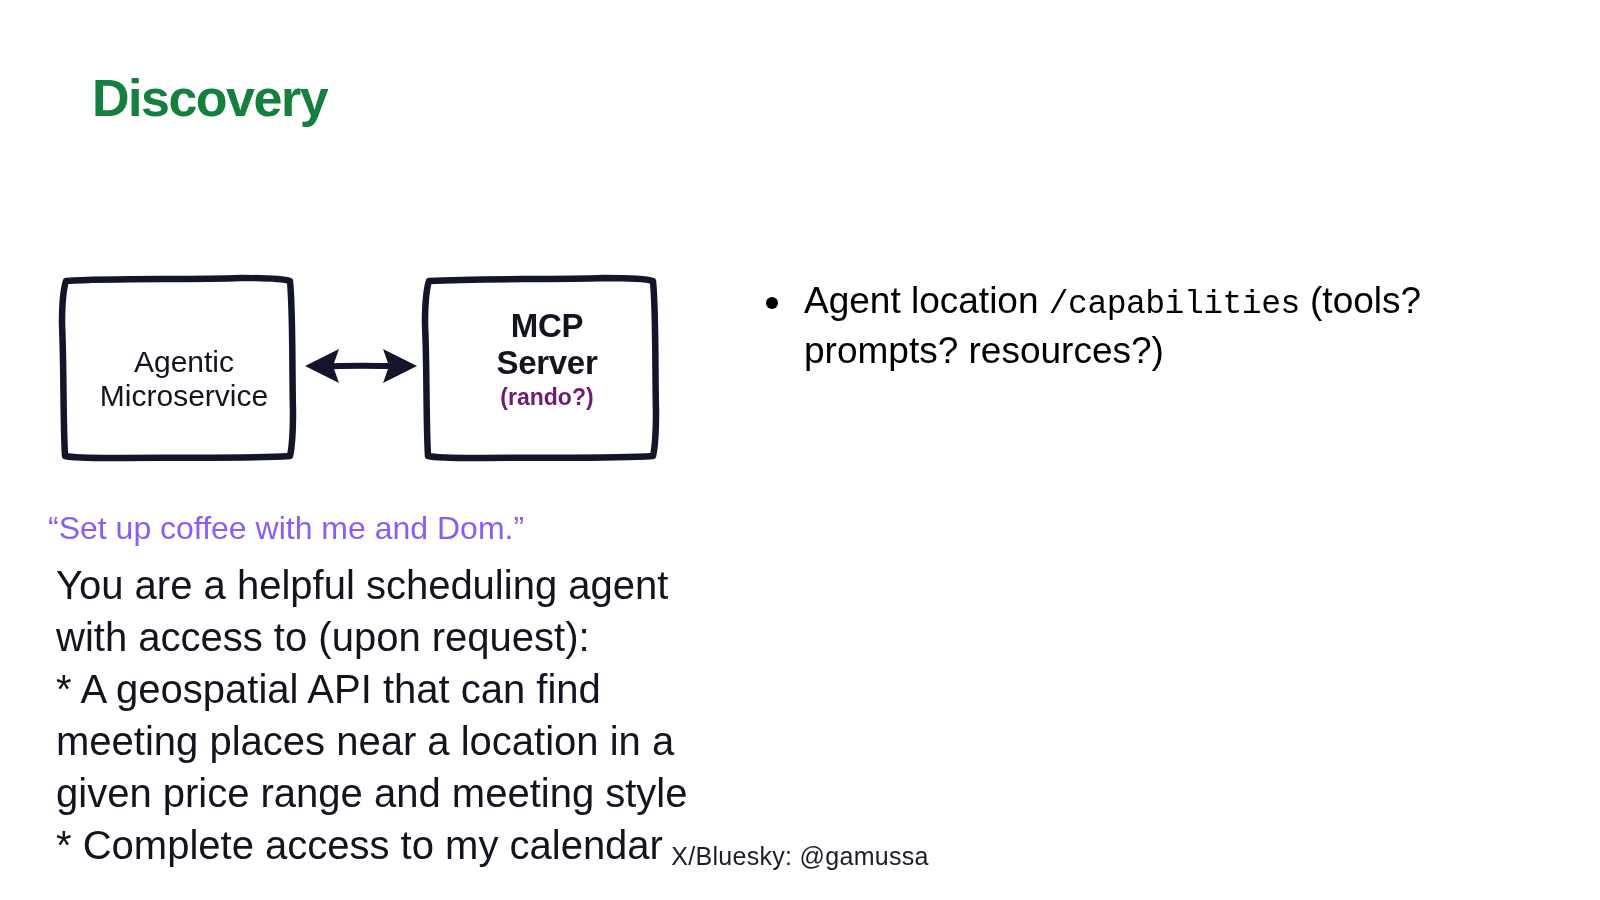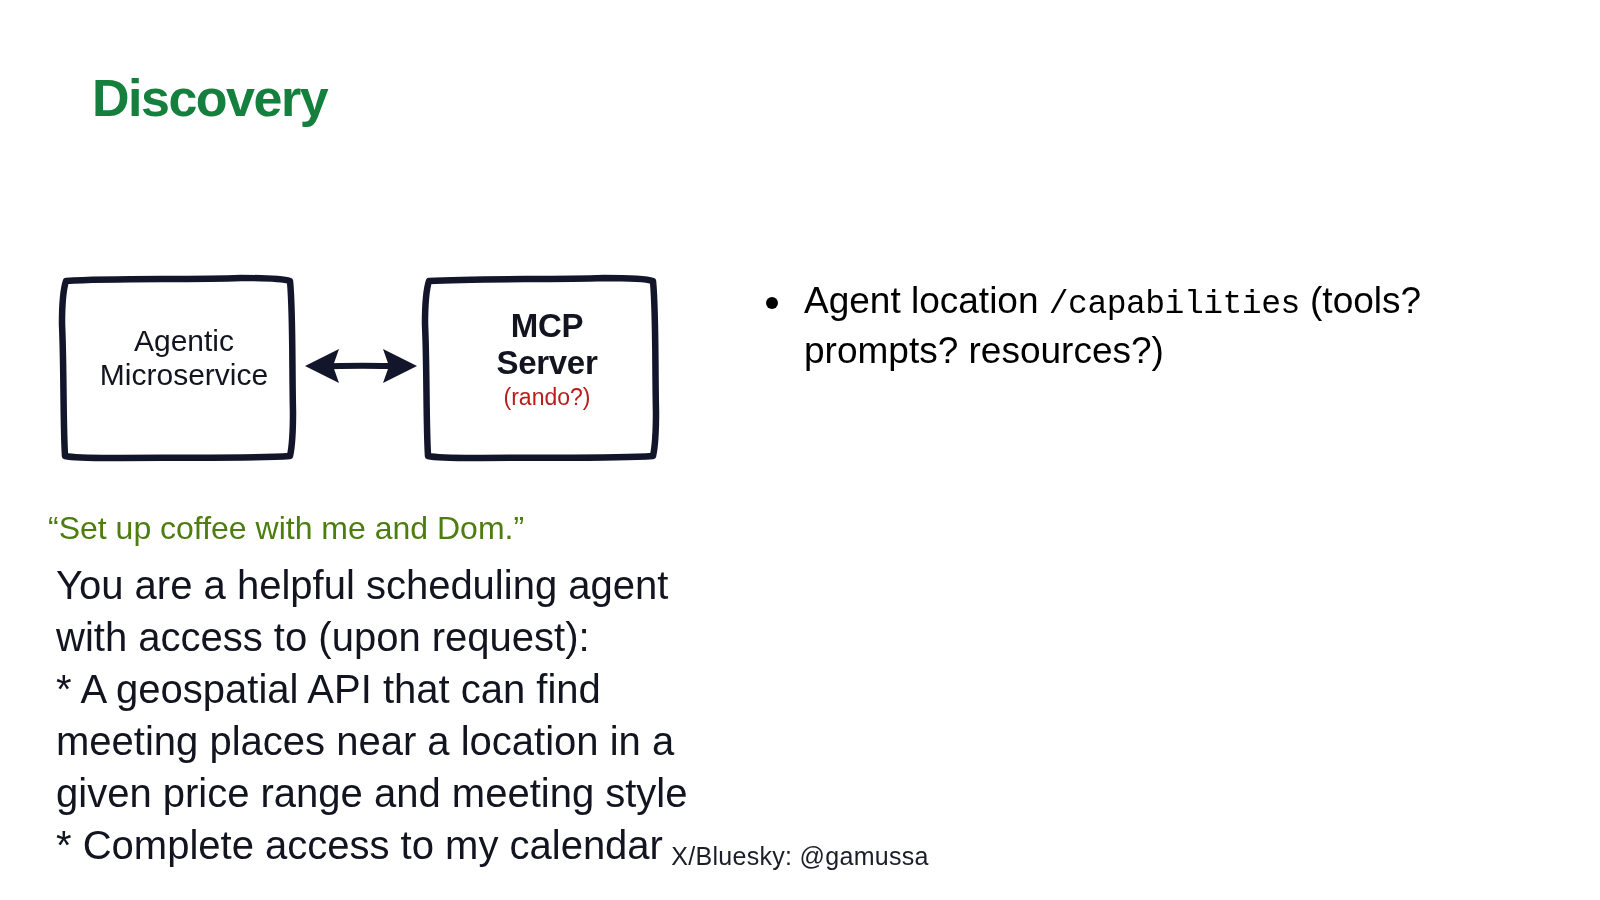--- a/index.html
+++ b/index.html
@@ -58,34 +58,34 @@
     left: 377px;
     top: 36px;
     width: 228px;
     font-size: 33px;
     font-weight: bold;
     letter-spacing: -0.3px;
   }
   .node-sub {
     display: block;
     font-size: 23px;
-    font-weight: 400;
+    font-weight: 700;
     letter-spacing: 0;
-    color: #b91c1c;
+    color: #701a75;
     margin-top: 3px;
   }
 
   
   .quote-line {
     position: absolute;
     left: 48px;
     top: 508px;
     font-size: 32px;
     line-height: 1.25;
-    color: #4d7c0f;
+    color: #8b5cf6;
     white-space: nowrap;
   }
   .prompt-block {
     position: absolute;
     left: 56px;
     top: 559px;
     width: 660px;
     font-size: 40px;
     line-height: 1.3;
     color: #12141f;
@@ -153,21 +153,21 @@
              C553,187 473,185 419,186 C399,186 381,186 372,184
              C370,150 371,96 369,52 C369,34 370,18 373,9 Z" fill="#ffffff" stroke="#13162a" stroke-width="6.5" stroke-linejoin="round" stroke-linecap="round"></path>
 
     <g>
       <path d="M262,95 C280,93 320,94 348,94" stroke="#13162a" stroke-width="6" stroke-linecap="round" fill="none"></path>
       <path d="M249,94 L283,77 L277,94 L283,111 Z" fill="#13162a"></path>
       <path d="M361,94 L327,77 L333,94 L327,111 Z" fill="#13162a"></path>
     </g>
   </svg>
 
-  <div class="node-box-label node-left-label" style="white-space: pre-line;">Agentic
+  <div class="node-box-label node-left-label" style="white-space: pre-line; margin-top: 21px;">Agentic
 Microservice</div>
 
   <div class="node-box-label node-right-label">
     <span style="white-space: pre-line; text-align: center;">MCP
 Server</span>
     <span class="node-sub">(rando?)</span>
   </div>
 </div>
 
 <div class="quote-line">“Set up coffee with me and Dom.”</div>

